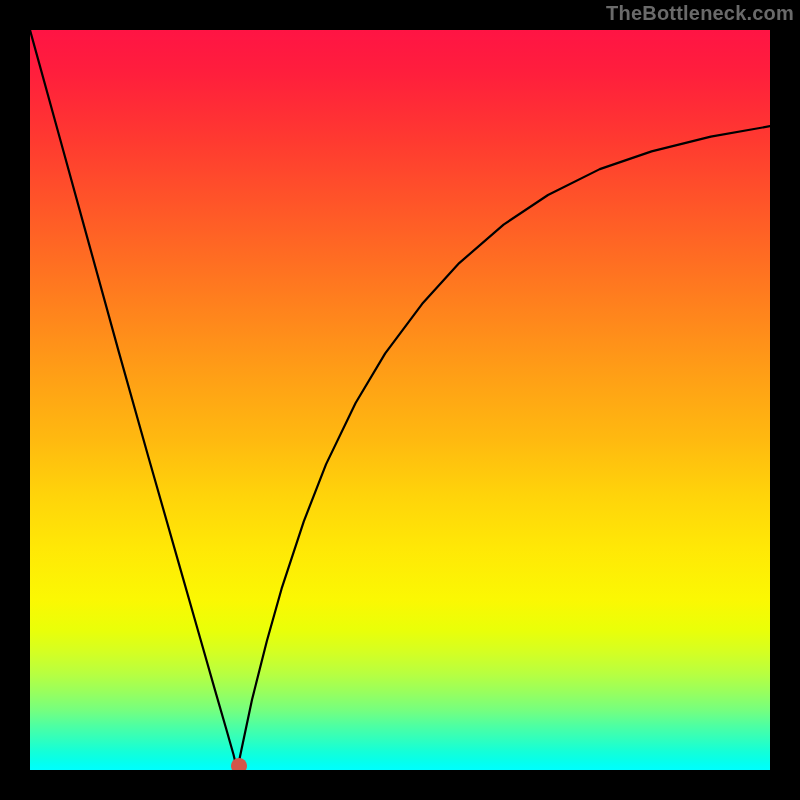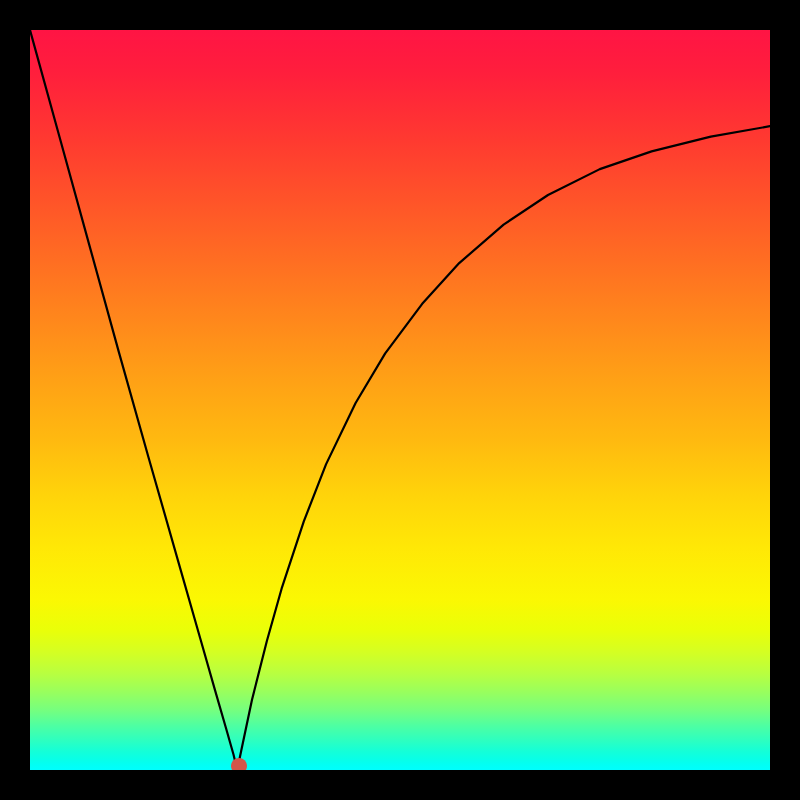--- a/index.html
+++ b/index.html
@@ -73,20 +73,21 @@
     height: 16px;
     border-radius: 50%;
     background: #d4564a;
     transform: translate(-50%, -50%);
   }
 </style>
 </head>
 <body>
 
 <div class="frame">
+  <div class="watermark">TheBottleneck.com</div>
 
   <div class="plot-area">
     <div class="gradient"></div>
 
     <svg class="curve" viewBox="0 0 740 740" preserveAspectRatio="none">
       <path fill="none" stroke="#000000" stroke-width="2.2" stroke-linecap="round" stroke-linejoin="round" d="M0.00 0.00 L29.60 107.30 L59.20 214.60 L88.80 321.90 L118.40 426.98 L148.00 530.58 L170.20 608.28 L185.00 660.08 L196.10 698.56 L203.50 724.46 L207.20 740.00 L210.90 722.24 L222.00 669.70 L236.80 611.24 L251.60 558.70 L273.80 491.36 L296.00 434.38 L325.60 372.96 L355.20 323.38 L392.20 273.80 L429.20 233.10 L473.60 194.62 L518.00 165.02 L569.80 139.12 L621.60 121.36 L680.80 106.56 L740.00 96.20"></path>
     </svg>
 
     <div class="marker" style="left: 208.68px; top: 736.3px; background: rgb(212, 86, 74);"></div>
   </div>

